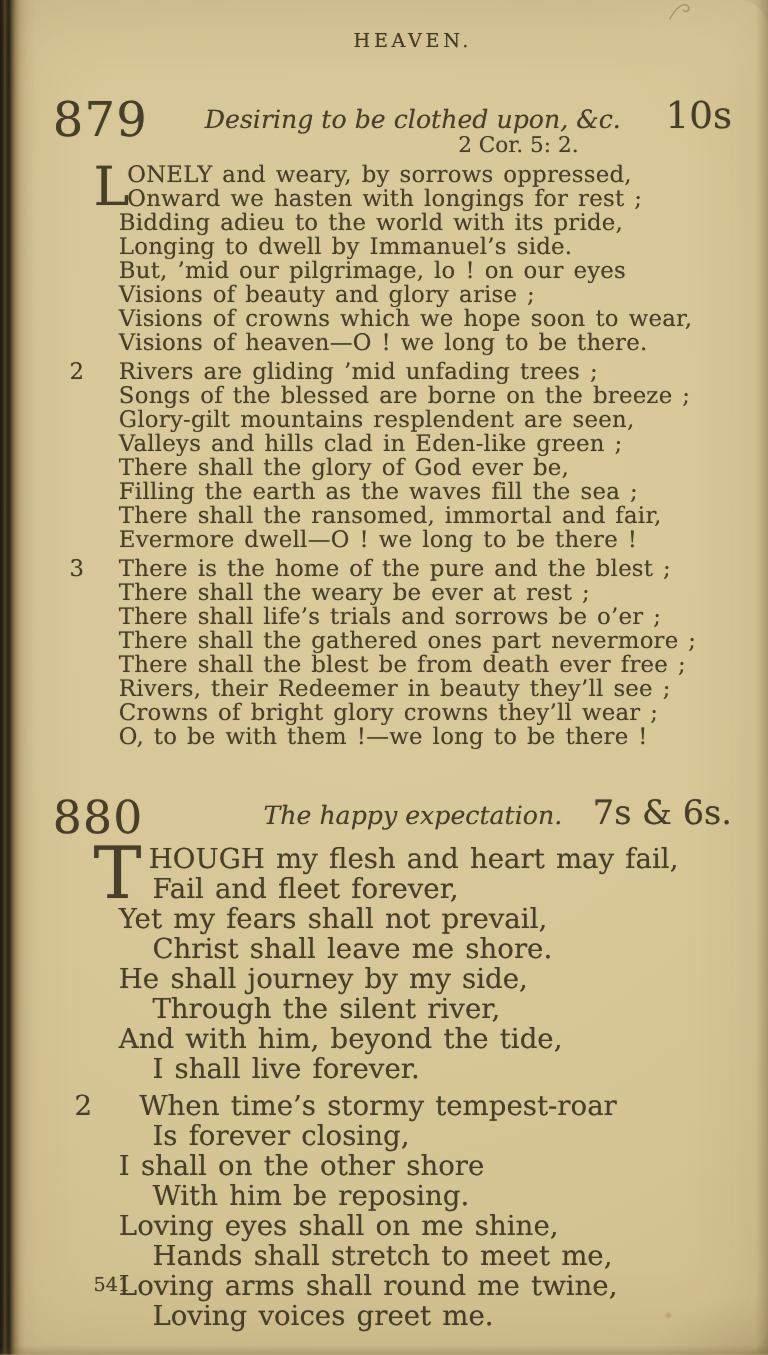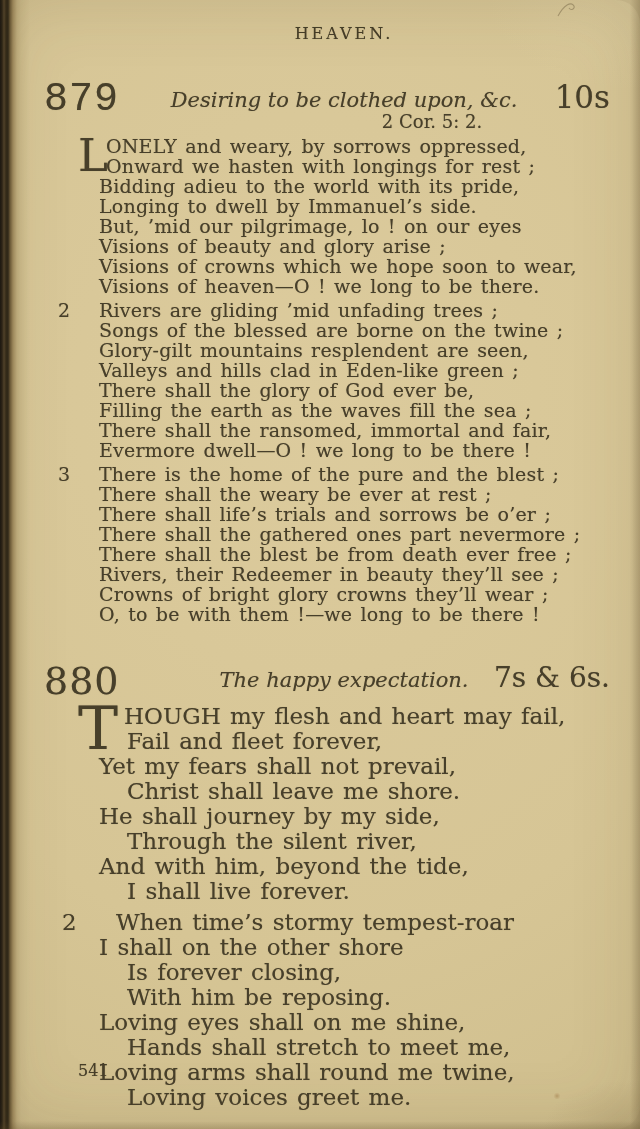--- a/index.html
+++ b/index.html
@@ -23,21 +23,21 @@
   .vignette{position:absolute;inset:0;pointer-events:none;box-shadow:inset 0 0 70px rgba(80,60,30,.16);}
 
   .content{position:absolute;left:78px;right:30px;top:24px;
     text-shadow:0 0 .7px rgba(62,53,33,.45);}
   .running-head{text-align:center;font-size:16px;letter-spacing:3px;line-height:20px;
     margin-bottom:26px;color:#453d28;}
 
   .hymn{position:relative;}
   .hymn-head{position:relative;margin:0;}
   .hymn-no{position:absolute;left:-34px;top:-4px;line-height:1;letter-spacing:1px;}
-  .hymn-0 .hymn-no{font-size:40px;font-family:Liberation Mono, monospace;}
+  .hymn-0 .hymn-no{font-size:40px;}
   .hymn-1 .hymn-no{font-size:38px;top:-2px;}
   .hymn-meter{position:absolute;right:0;top:-2px;line-height:1;}
   .hymn-0 .hymn-meter{font-size:31px;}
   .hymn-1 .hymn-meter{font-size:28px;top:0;}
   .hymn-titles{text-align:center;margin-top:40px;}
   .hymn-title{font-style:italic;font-size:21px;line-height:24px;padding-top:4px;}
   .scripture{font-size:18px;line-height:20px;transform:translateX(88px);}
   .scripture:empty{display:none;}
   .hymn-0 .hymn-head{min-height:52px;}
   .hymn-1 .hymn-head{min-height:36px;margin-bottom:4px;}
@@ -91,21 +91,21 @@
             <div class="line">Bidding adieu to the world with its pride,</div>
             <div class="line">Longing to dwell by Immanuel’s side.</div>
             <div class="line">But, ’mid our pilgrimage, lo ! on our eyes</div>
             <div class="line">Visions of beauty and glory arise ;</div>
             <div class="line">Visions of crowns which we hope soon to wear,</div>
             <div class="line">Visions of heaven—O ! we long to be there.</div>
           </div>
           <div class="stanza">
             <span class="stanza-num">2</span>
             <div class="line after-num">Rivers are gliding ’mid unfading trees ;</div>
-            <div class="line">Songs of the blessed are borne on the twine ;</div>
+            <div class="line">Songs of the blessed are borne on the breeze ;</div>
             <div class="line">Glory-gilt mountains resplendent are seen,</div>
             <div class="line">Valleys and hills clad in Eden-like green ;</div>
             <div class="line">There shall the glory of God ever be,</div>
             <div class="line">Filling the earth as the waves fill the sea ;</div>
             <div class="line">There shall the ransomed, immortal and fair,</div>
             <div class="line">Evermore dwell—O ! we long to be there !</div>
           </div>
           <div class="stanza">
             <span class="stanza-num">3</span>
             <div class="line after-num">There is the home of the pure and the blest ;</div>
@@ -137,22 +137,22 @@
             <div class="line">Yet my fears shall not prevail,</div>
             <div class="line indent">Christ shall leave me shore.</div>
             <div class="line">He shall journey by my side,</div>
             <div class="line indent">Through the silent river,</div>
             <div class="line">And with him, beyond the tide,</div>
             <div class="line indent">I shall live forever.</div>
           </div>
           <div class="stanza">
             <span class="stanza-num">2</span>
             <div class="line after-num">When time’s stormy tempest-roar</div>
+            <div class="line indent">Is forever closing,</div>
             <div class="line">I shall on the other shore</div>
-            <div class="line indent">Is forever closing,</div>
             <div class="line indent">With him be reposing.</div>
             <div class="line">Loving eyes shall on me shine,</div>
             <div class="line indent">Hands shall stretch to meet me,</div>
             <div class="line">Loving arms shall round me twine,</div>
             <div class="line indent">Loving voices greet me.</div>
           </div>
         </div>
     </section>
 
     <div class="page-number">541</div>

